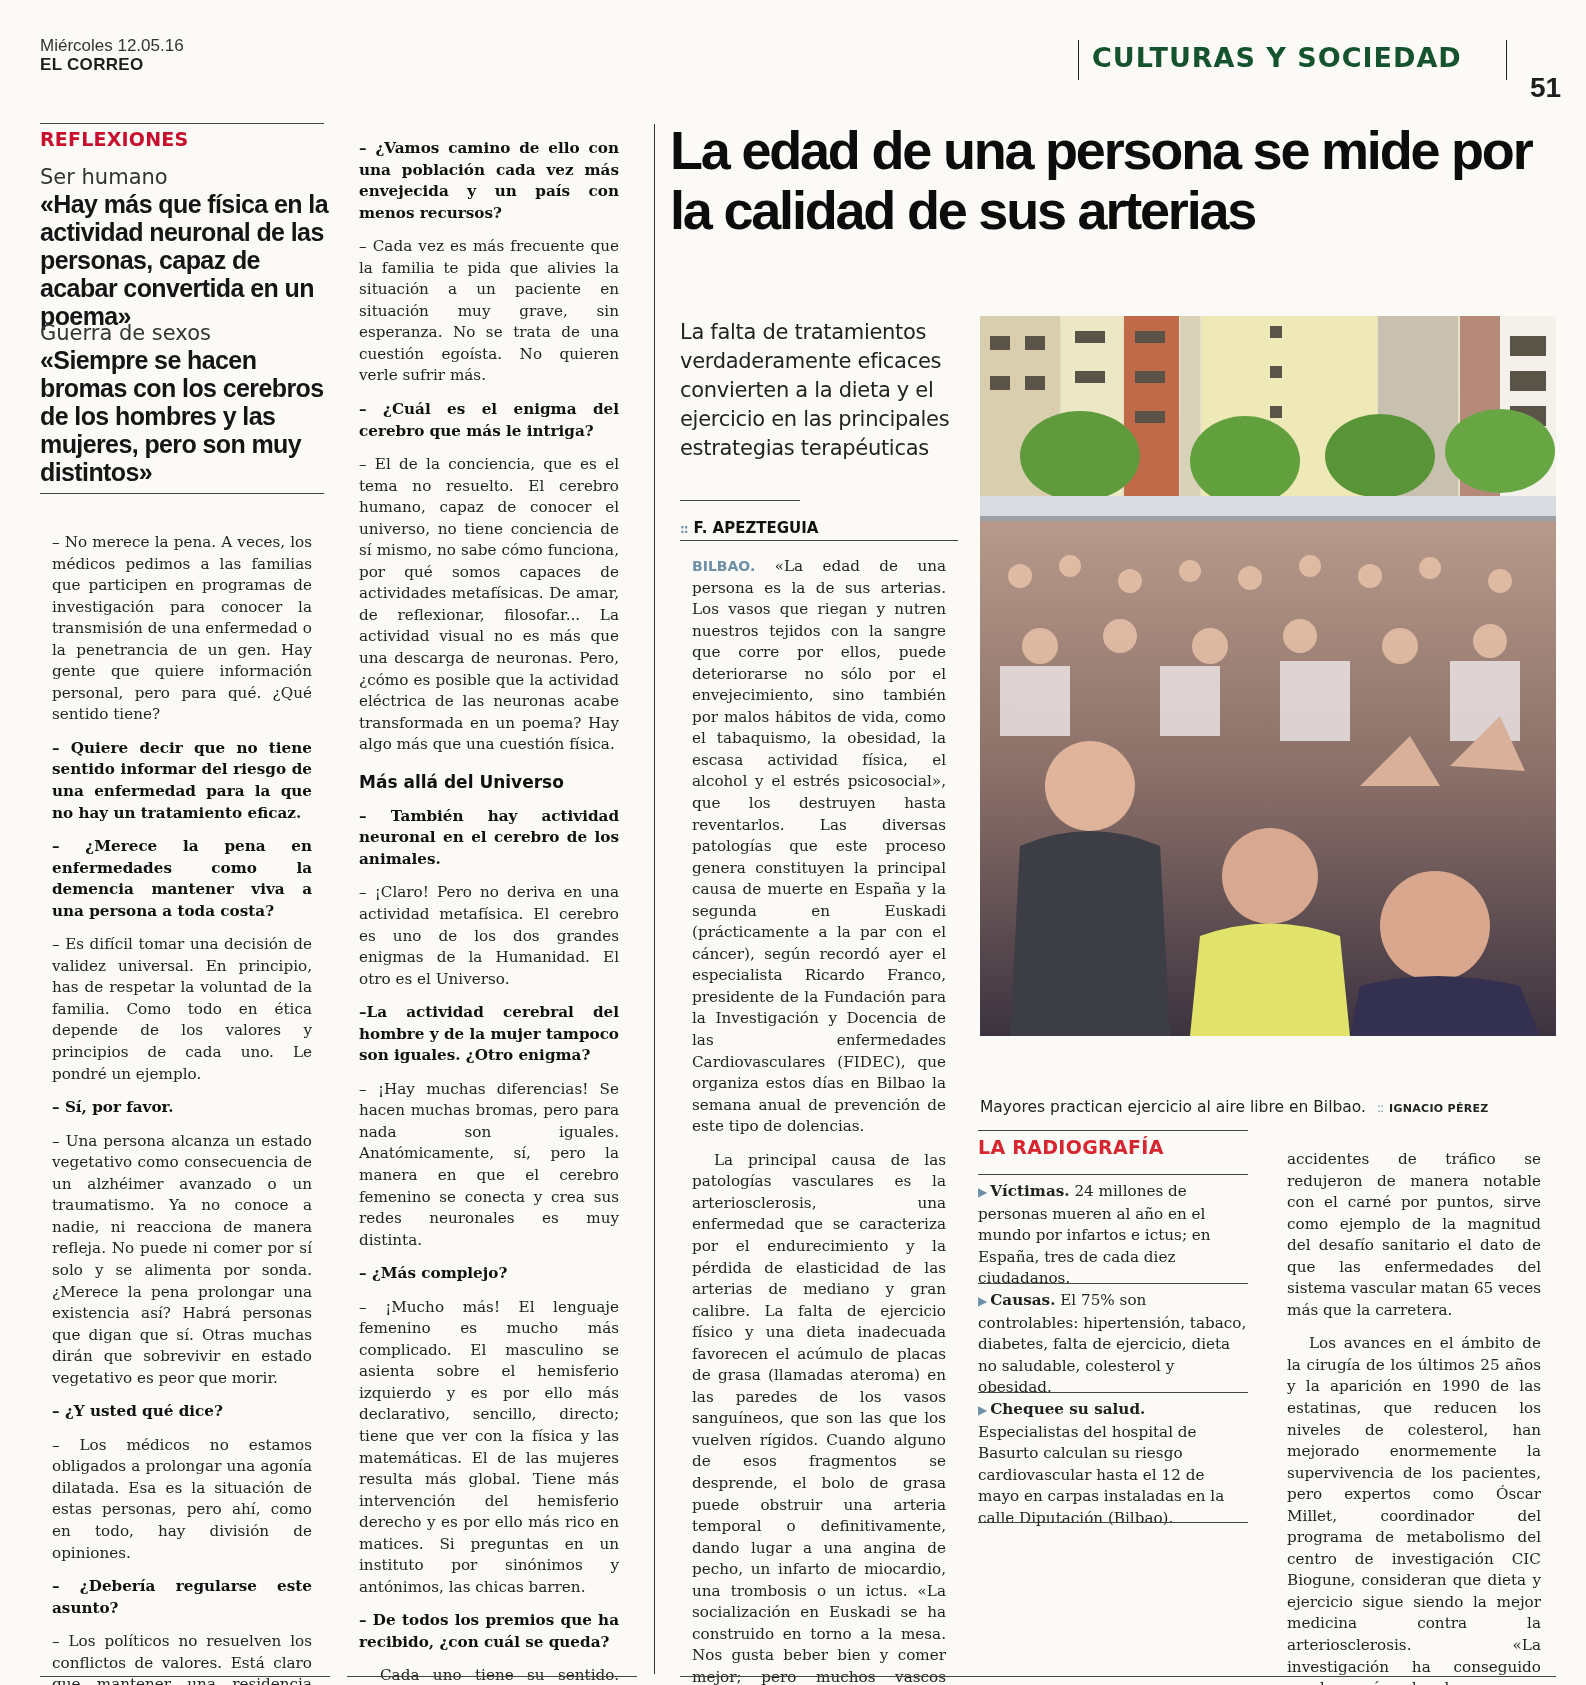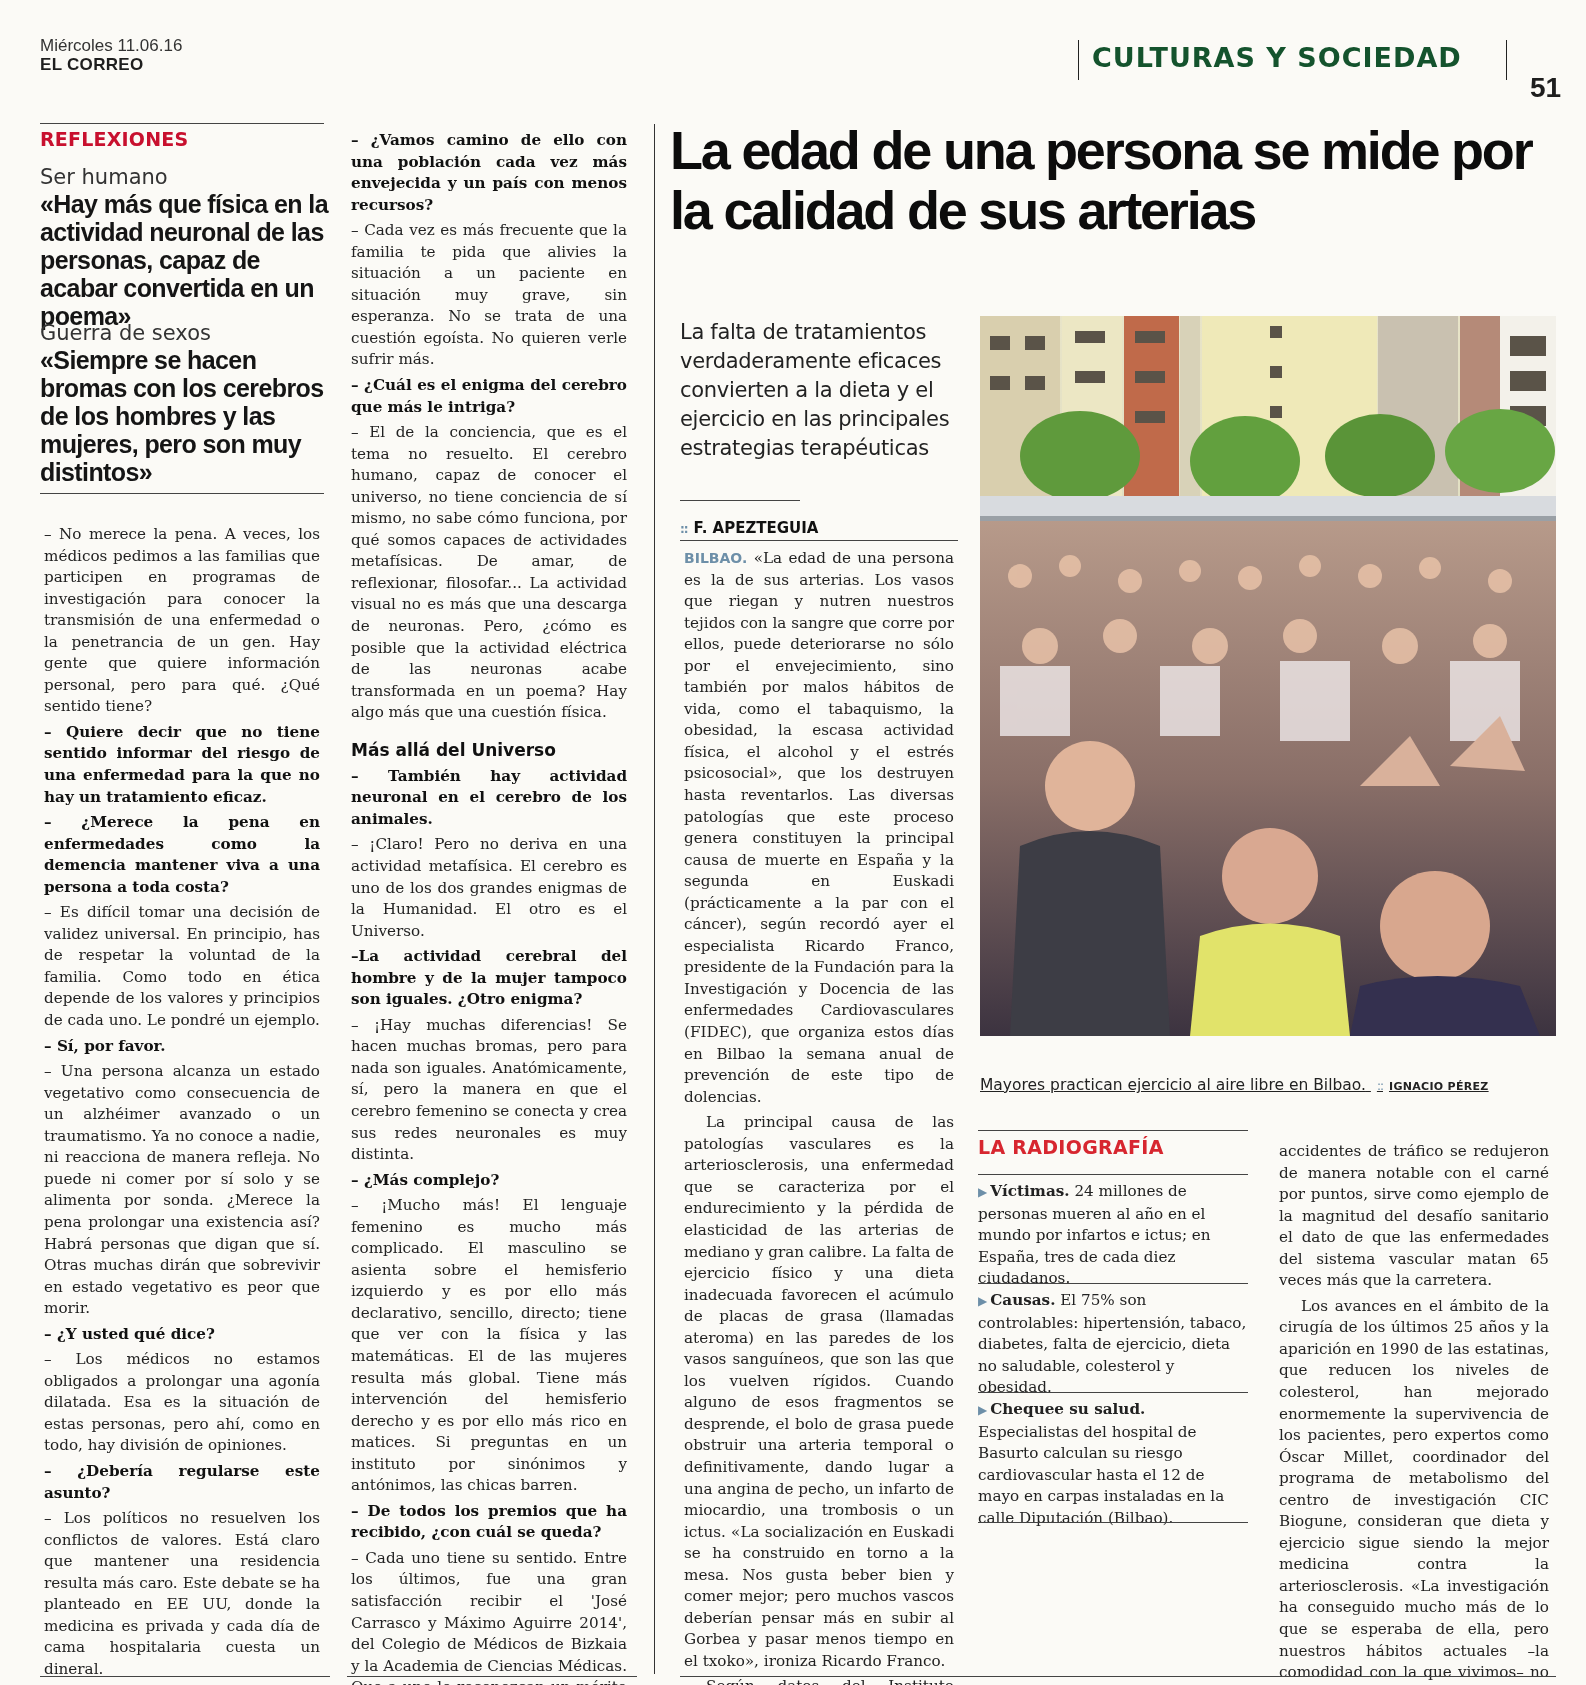--- a/index.html
+++ b/index.html
@@ -23,46 +23,46 @@
   .hr { position: absolute; height: 0; border-top: 1.5px solid #444; }
   .vr { position: absolute; width: 0; border-left: 1.5px solid #333; }
 
   
   #refl-label { left: 40px; top: 128px; font-family: "DejaVu Sans", sans-serif; font-weight: bold; font-size: 19px; color: #c8102e; letter-spacing: 0.2px; }
   .q-topic { font-family: "DejaVu Sans", sans-serif; font-size: 21px; color: #333; }
   .q-text { font-family: "Liberation Sans", sans-serif; font-weight: bold; font-size: 25px; line-height: 28px; letter-spacing: -0.6px; width: 290px; color: #151515; }
 
   
   .col { position: absolute; font-family: "DejaVu Serif", serif; font-size: 15.2px; line-height: 21.55px; text-align: justify; color: #222; }
-  .col p { margin: 4px; }
+  .col p { margin: 12px; }
   .col b { font-weight: bold; color: #111; }
   .col .ind { text-indent: 22px; }
   .subhead { font-family: "DejaVu Sans", sans-serif; font-weight: bold; font-size: 17px; line-height: 24px; color: #111; margin-top: 14px !important; }
 
   
   #headline { left: 670px; top: 120px; width: 900px; font-family: "Liberation Sans", sans-serif; font-weight: bold; font-size: 54px; line-height: 60px; letter-spacing: -2.2px; color: #0c0c0c; }
   #standfirst { left: 680px; top: 318px; width: 280px; font-family: "DejaVu Sans", sans-serif; font-size: 21px; line-height: 29px; color: #222; letter-spacing: -0.3px; }
   #byline { left: 680px; top: 519px; font-family: "DejaVu Sans", sans-serif; font-weight: bold; font-size: 15px; color: #111; }
   .dots { color: #6d8fa8; font-size: 12px; letter-spacing: -1px; margin-right: 6px; }
   .place { font-family: "DejaVu Sans", sans-serif; font-weight: bold; color: #6d8fa8; font-size: 14px; }
 
   
   #photo { left: 980px; top: 316px; width: 576px; height: 720px; overflow: hidden; background: #8a8f7a; }
-  #caption { left: 980px; top: 1076px; font-family: "DejaVu Sans", sans-serif; font-size: 15.5px; color: #222; text-decoration: underline; }
+  #caption { left: 980px; top: 1098px; font-family: "DejaVu Sans", sans-serif; font-size: 15.5px; color: #222; }
   #credit { font-family: "DejaVu Sans", sans-serif; font-weight: bold; font-size: 11px; color: #222; letter-spacing: 0.3px; }
 
   
   #radio-label { left: 978px; top: 1136px; font-family: "DejaVu Sans", sans-serif; font-weight: bold; font-size: 19px; color: #d7262f; letter-spacing: 0.3px; }
   .radio-item { position: absolute; left: 978px; width: 270px; font-family: "DejaVu Serif", serif; font-size: 15.2px; line-height: 21.55px; color: #222; }
   .tri { color: #6d8fa8; font-size: 12px; margin-right: 3px; }
 </style>
 </head>
 <body>
 
-<div class="abs" id="date">Miércoles 11.06.16</div>
+<div class="abs" id="date">Miércoles 12.05.16</div>
 <div class="abs" id="paper">EL CORREO</div>
 <div class="abs" id="section-bar"></div>
 <div class="abs" id="section">CULTURAS Y SOCIEDAD</div>
 <div class="abs" id="section-bar2"></div>
 <div class="abs" id="pageno">51</div>
 
 <div class="hr" style="left:40px; top:123px; width:284px;"></div>
 <div class="abs" id="refl-label">REFLEXIONES</div>
 <div class="abs q-topic" style="left:40px; top:165px;">Ser humano</div>
 <div class="abs q-text" style="left:40px; top:190px;">«Hay más que física en la actividad neuronal de las personas, capaz de acabar convertida en un poema»</div>

